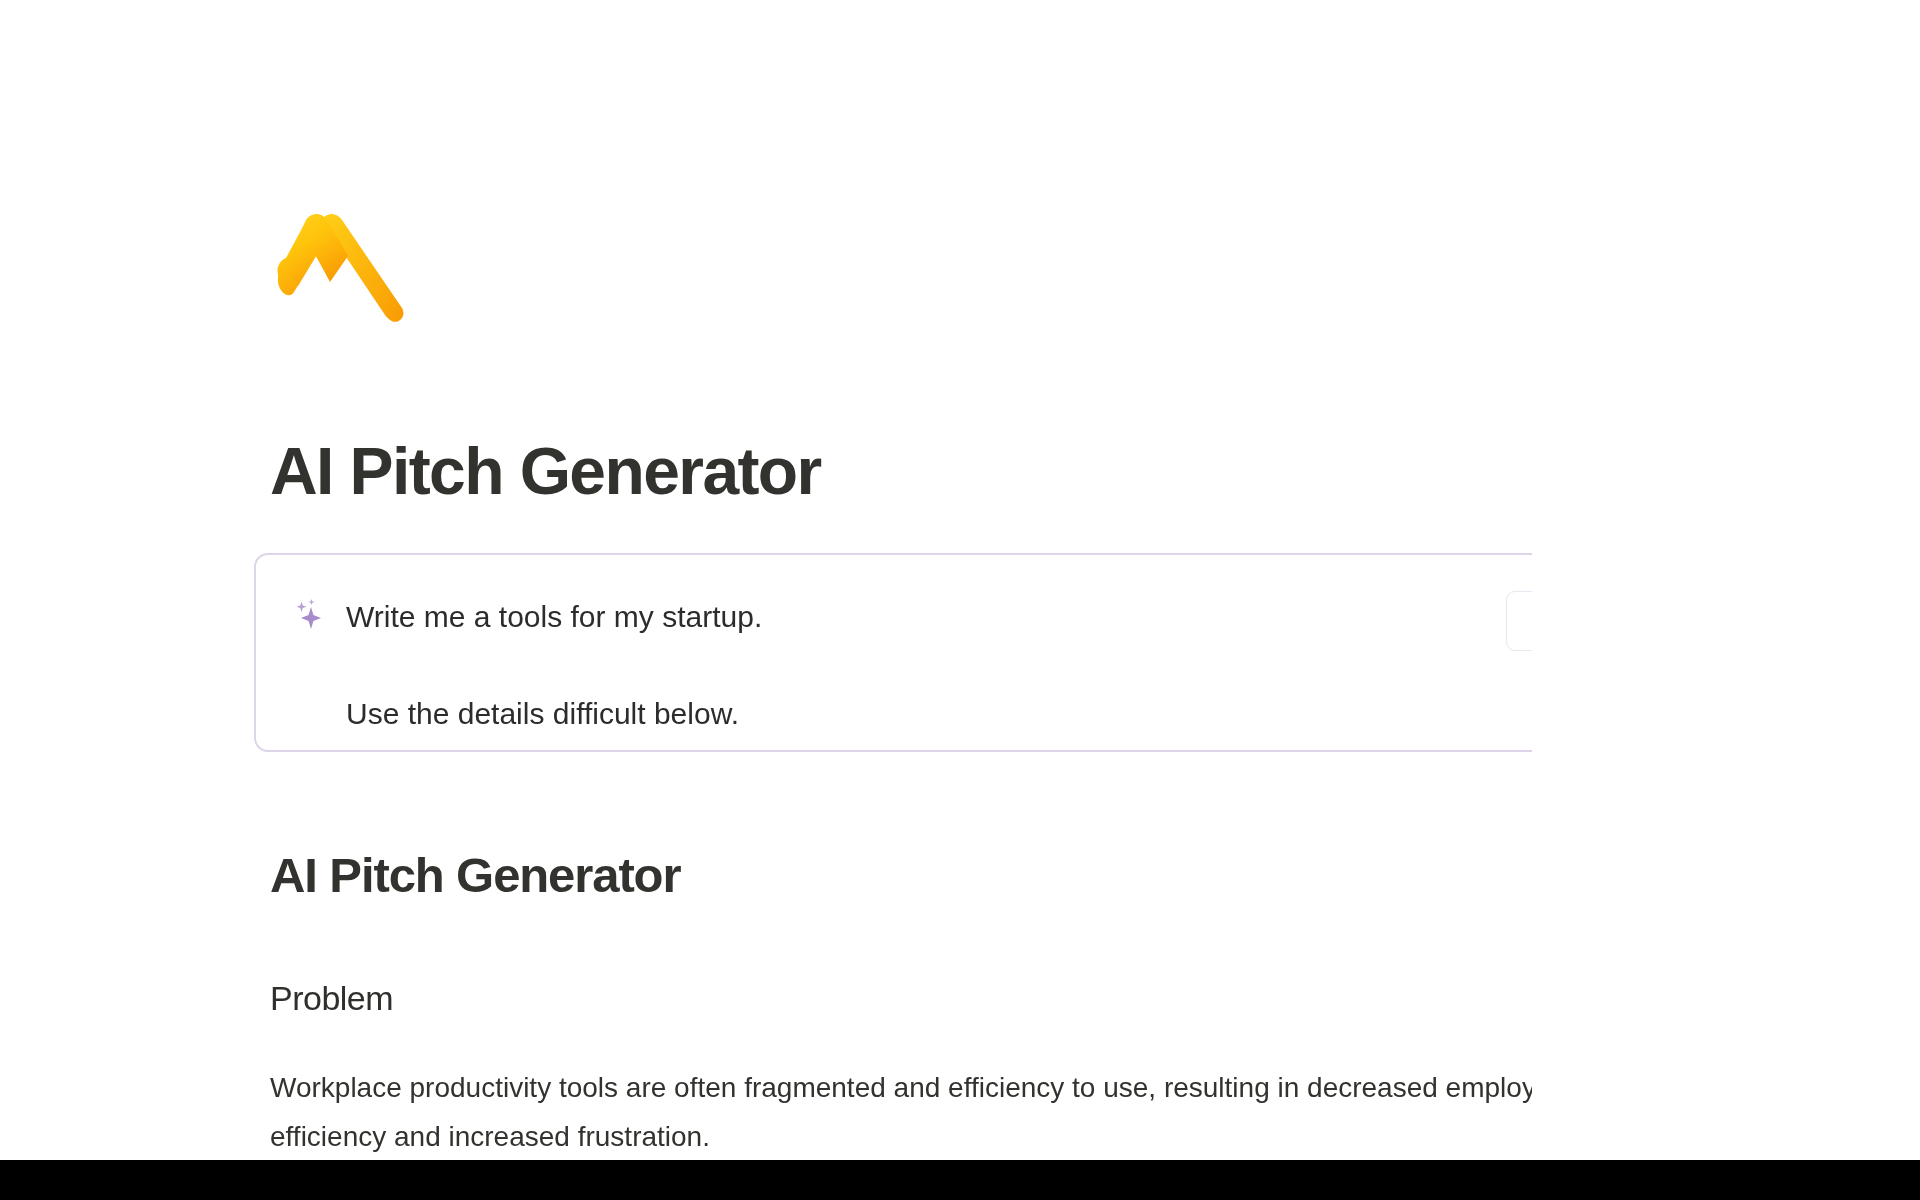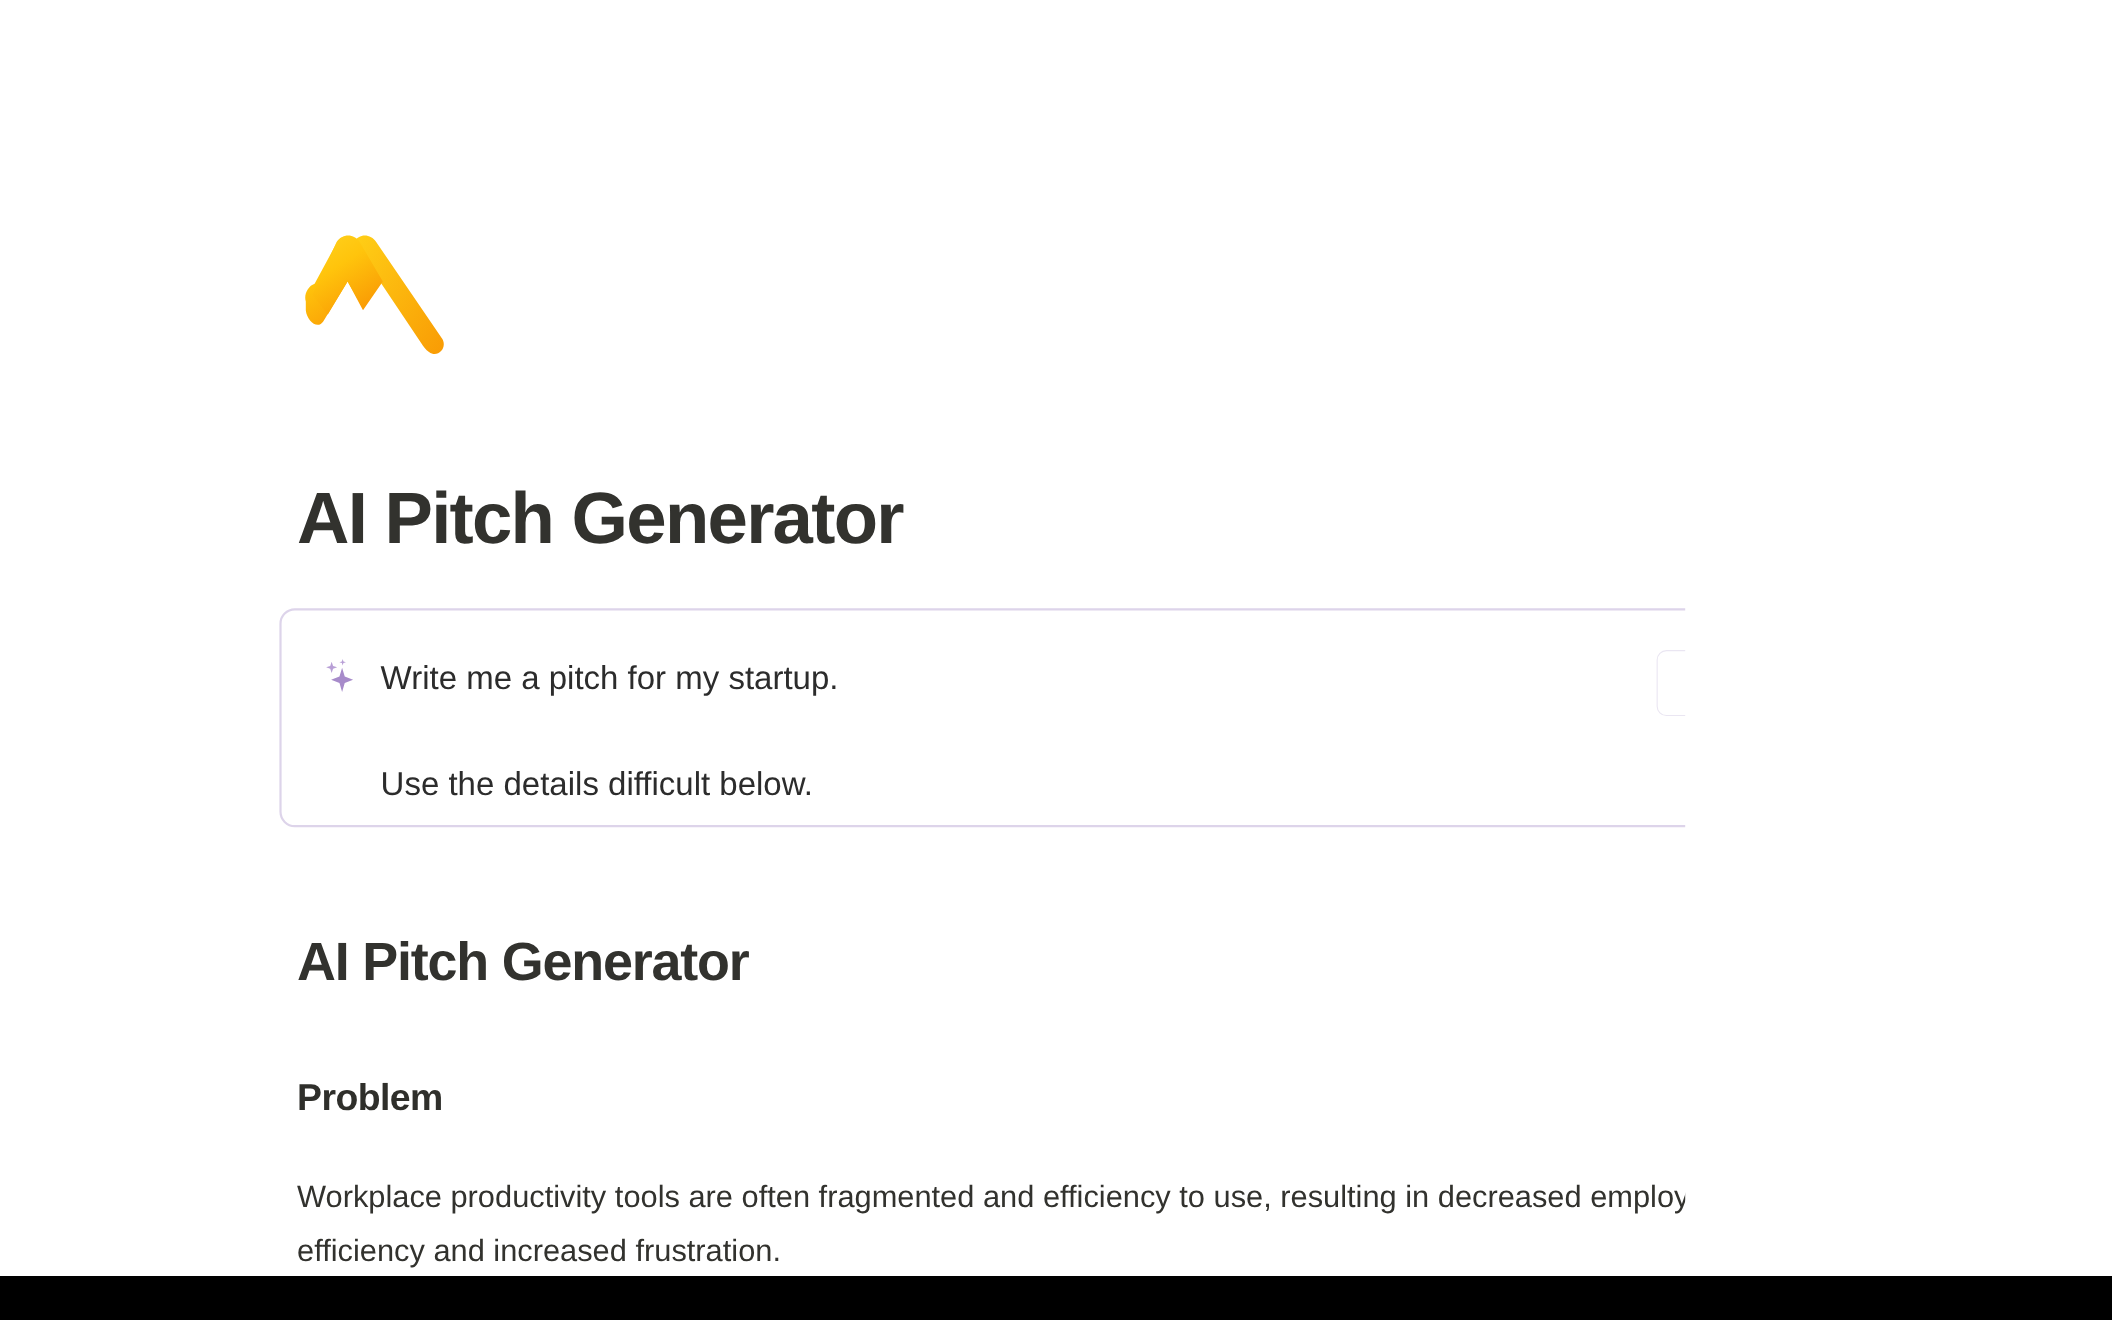--- a/index.html
+++ b/index.html
@@ -139,21 +139,21 @@
     color: #32322e;
     white-space: nowrap;
   }
 
   .section-heading {
     position: absolute;
     left: 0px;
     top: 976px;
     font-size: 34px;
     line-height: 44px;
-    font-weight: 700;
+    font-weight: 400;
     letter-spacing: -0.5px;
     color: #2f2f2b;
     white-space: nowrap;
   }
 
   .section-body {
     position: absolute;
     left: 0px;
     top: 1063px;
     width: 1400px;
@@ -205,21 +205,21 @@
         <div class="prompt-row">
 
           <span class="sparkle-icon">
             <svg viewBox="0 0 38 38" xmlns="http://www.w3.org/2000/svg">
               <path d="M21 11 L23.4 19.1 L31 22 L23.4 24.9 L21 33 L18.6 24.9 L11 22 L18.6 19.1 Z" fill="#a78bca"></path>
               <path d="M11.5 5.5 L12.8 9.4 L16.5 10.7 L12.8 12 L11.5 15.9 L10.2 12 L6.5 10.7 L10.2 9.4 Z" fill="#b89fd6"></path>
               <path d="M21.5 3 L22.2 5.3 L24.5 6 L22.2 6.7 L21.5 9 L20.8 6.7 L18.5 6 L20.8 5.3 Z" fill="#b89fd6"></path>
             </svg>
           </span>
 
-          <div class="prompt-line-1">Write me a pitch for my startup.</div>
+          <div class="prompt-line-1">Write me a tools for my startup.</div>
 
           <div class="prompt-line-2">Use the details difficult below.</div>
 
           <button class="generate-button">Generator</button>
         </div>
       </div>
 
       <div class="doc-title">AI Pitch Generator</div>
 
       <div class="section-heading">Problem</div>

